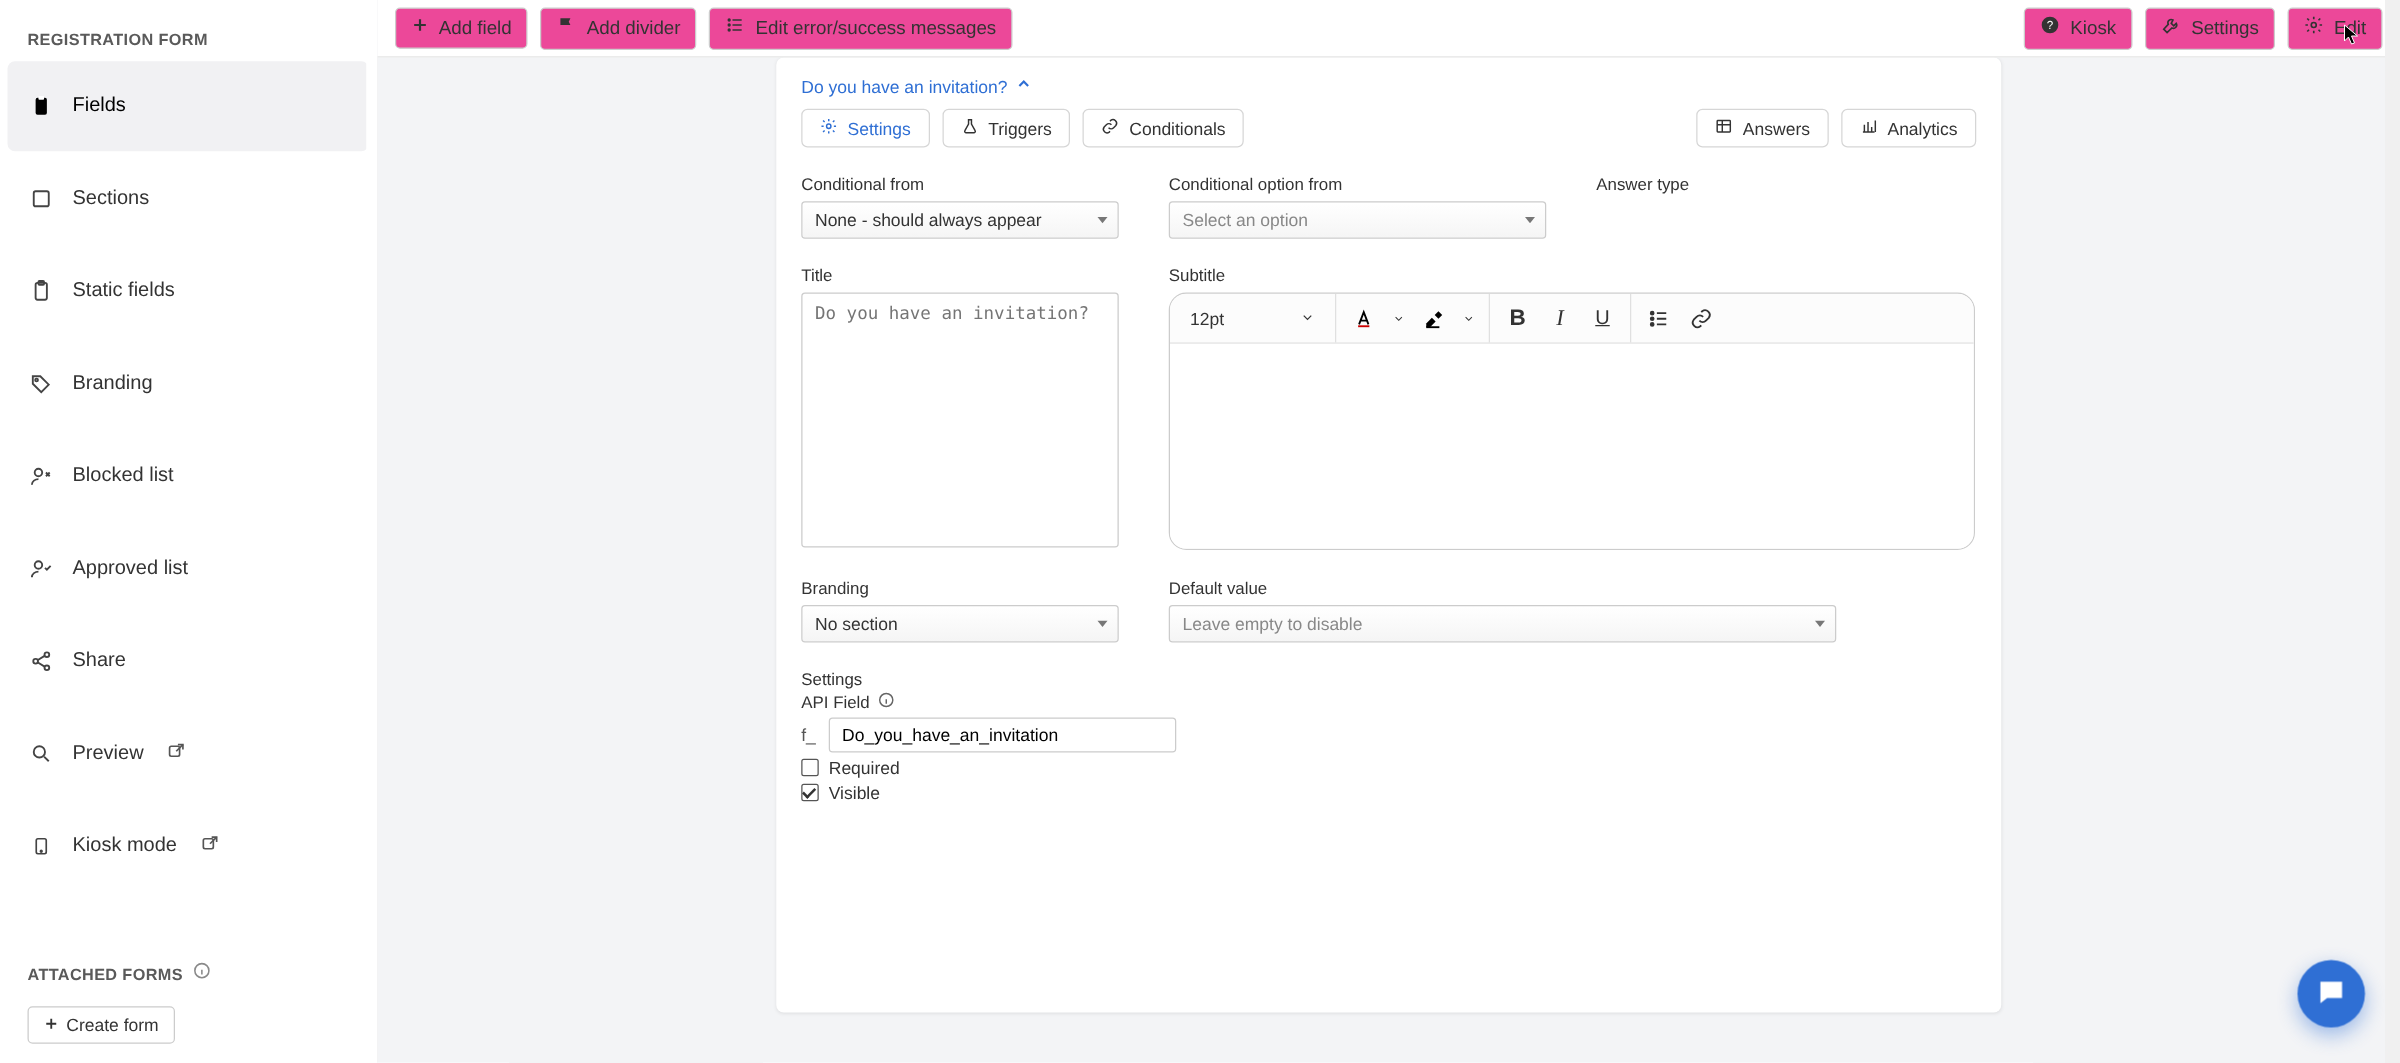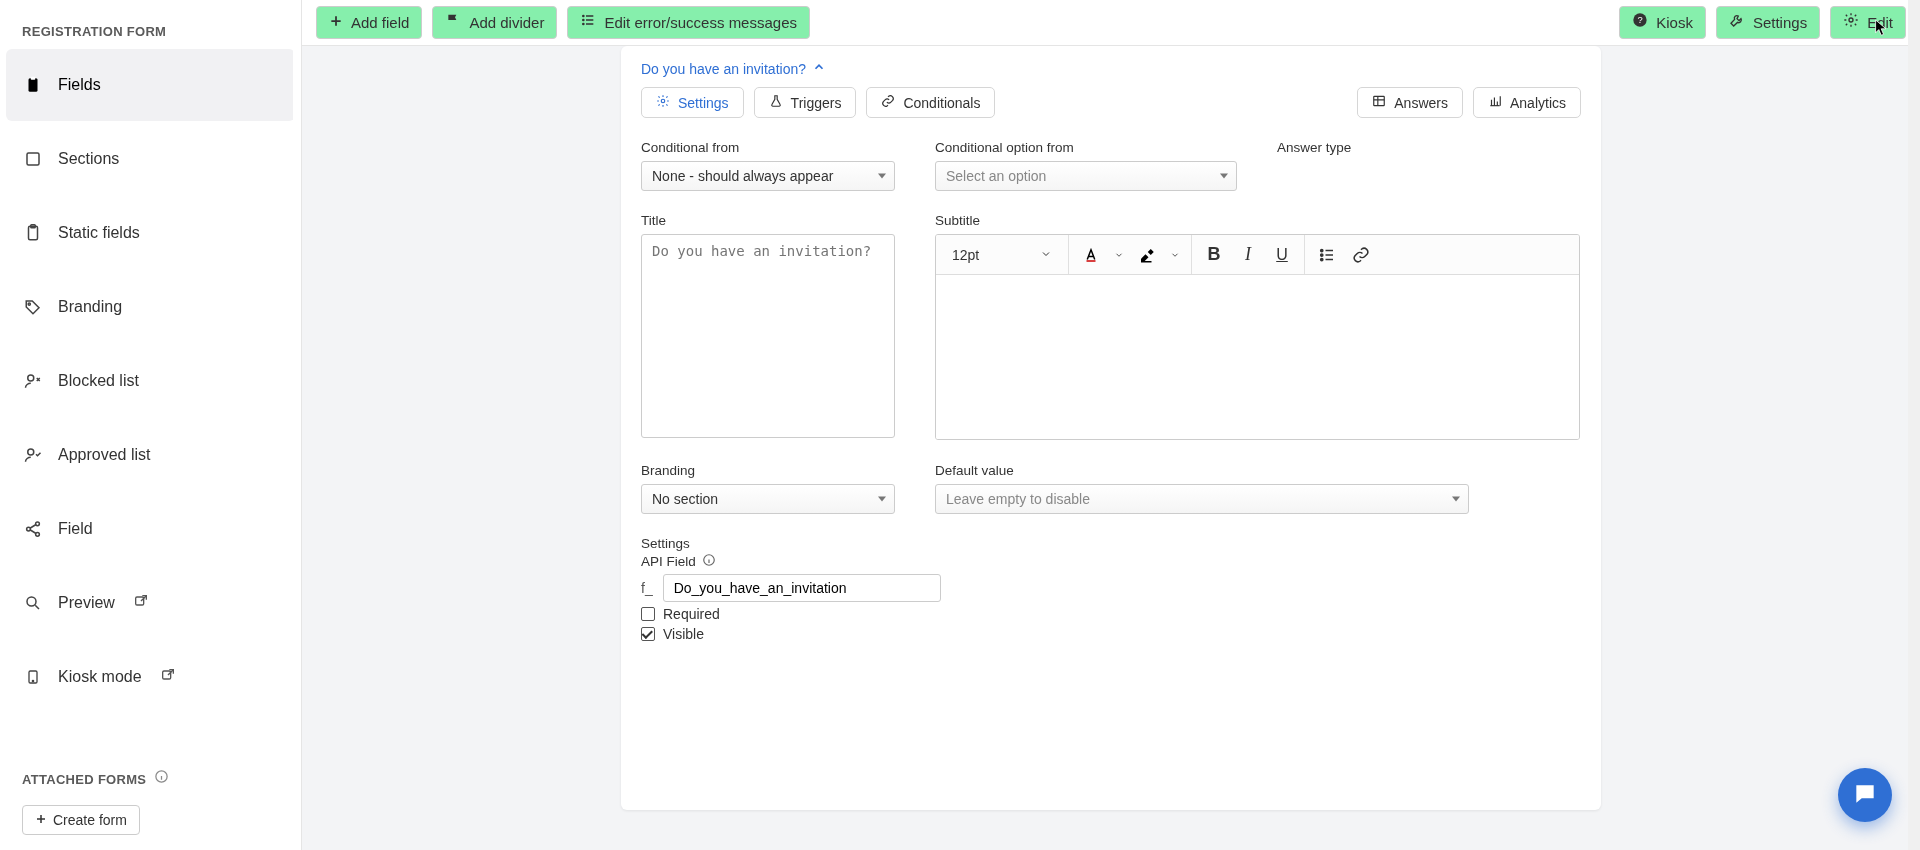--- a/index.html
+++ b/index.html
@@ -59,21 +59,21 @@
 
   
   .main { flex:1; display:flex; flex-direction:column; background:#f3f4f6; height:100vh; position:relative; }
   .topbar {
     height: 46px; background:#fff; border-bottom:1px solid #e5e5e5;
     display:flex; align-items:center; padding: 0 14px; gap:10px;
   }
   .topbar .left-group, .topbar .right-group { display:flex; gap:10px; align-items:center; }
   .topbar .spacer { flex:1; }
   .topbtn {
-    border:1px solid #ccc; background:#86efac; border-radius:4px;
+    border:1px solid #ccc; background:#ec4899; border-radius:4px;
     padding:5px 12px; font-size:15px; color:#333;
     display:inline-flex; align-items:center; gap:8px; cursor:pointer;
     line-height:1.4;
   }
 
   .canvas {
     flex:1; overflow:auto; padding: 0 0 40px 0;
     display:flex; justify-content:center;
   }
   .card {
@@ -120,21 +120,21 @@
     border-left:4px solid transparent; border-right:4px solid transparent; border-top:5px solid #777;
   }
   .select.disabled { color:#888; }
 
   .textarea {
     width:100%; border:1px solid #ccc; border-radius:3px; padding:8px 10px;
     min-height:204px; resize:none; font-size:14px; color:#666;
   }
 
   .rte {
-    border:1px solid #ccc; border-radius:3px; overflow:hidden; width:100%;
+    border:1px solid #ccc; border-radius:14px; overflow:hidden; width:100%;
   }
   .rte-toolbar {
     display:flex; align-items:center; border-bottom:1px solid #ddd; background:#fcfcfc;
     height:40px;
   }
   .rte-group { display:flex; align-items:center; height:100%; border-right:1px solid #e0e0e0; padding:0 6px; gap:2px;}
   .rte-group:last-child { border-right:none; }
   .rte-btn {
     width:32px; height:32px; display:inline-flex; align-items:center; justify-content:center;
     border-radius:3px; cursor:pointer; color:#333;
@@ -247,21 +247,21 @@
 
     <li class="nav-item">
       <span class="nav-icon">
         <svg width="18" height="18" viewBox="0 0 24 24" fill="none" stroke="currentColor" stroke-width="2">
             <circle cx="18" cy="5" r="2.5"></circle>
             <circle cx="6" cy="12" r="2.5"></circle>
             <circle cx="18" cy="19" r="2.5"></circle>
             <path d="M8 11l8-5M8 13l8 5"></path>
           </svg>
       </span>
-      <span>Field</span>
+      <span>Share</span>
     </li>
 
     <li class="nav-item">
       <span class="nav-icon">
         <svg width="18" height="18" viewBox="0 0 24 24" fill="none" stroke="currentColor" stroke-width="2">
             <circle cx="10" cy="10" r="6"></circle>
             <path d="M20 20l-5-5"></path>
           </svg>
       </span>
       <span>Preview</span>

